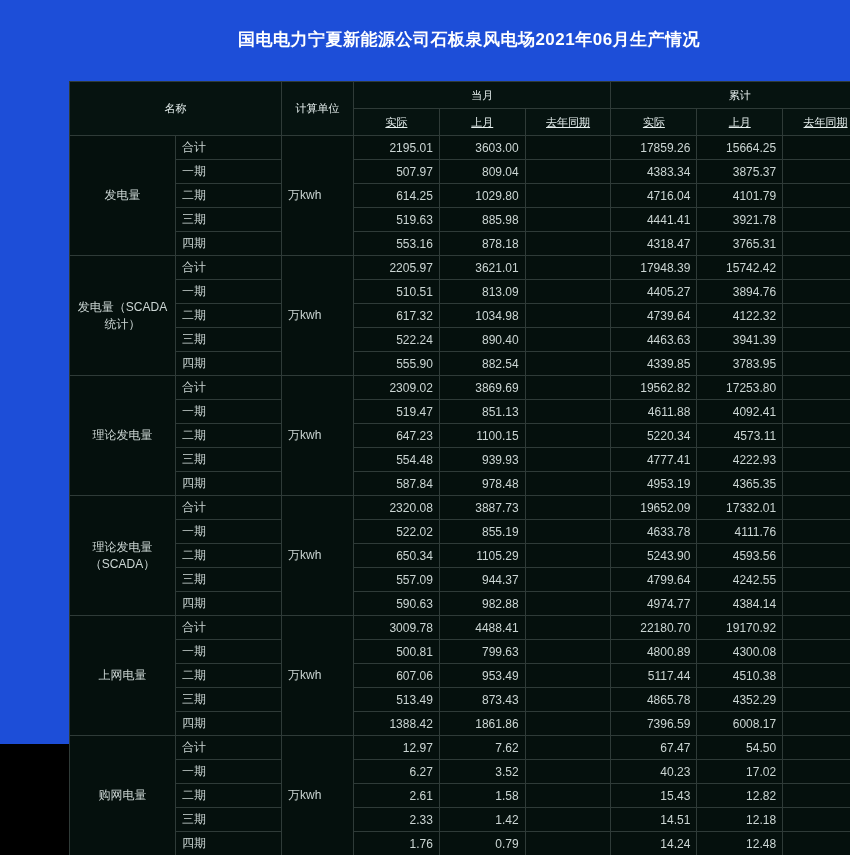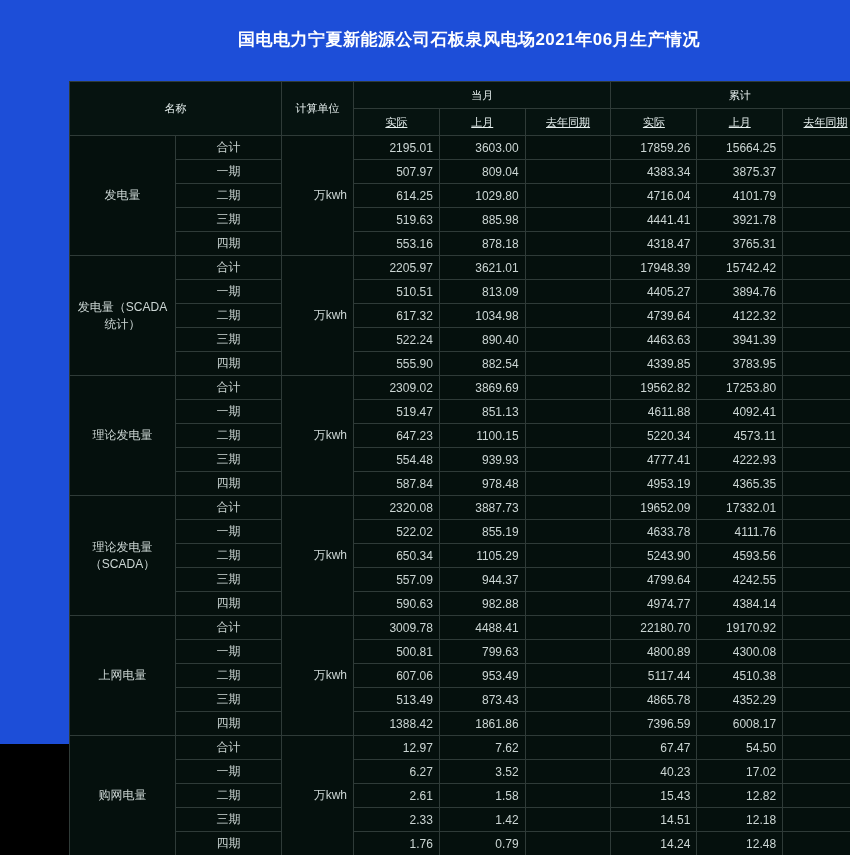--- a/index.html
+++ b/index.html
@@ -59,26 +59,26 @@
   }
   th.col-name   { width: 212px; }
   th.col-unit   { width: 72px; }
   th.col-num    { width: 71px; text-decoration: underline; }
   td.name-cell {
     text-align: center;
     font-size: 12px;
     color: #e2ebea;
   }
   td.sub-cell {
-    text-align: center;
+    text-align: left;
     padding-right: 10px;
     color: #cfd9d7;
   }
   td.unit-cell {
-    text-align: right;
+    text-align: left;
     color: #cfd9d7;
   }
   td.num-cell {
     text-align: right;
     padding-right: 10px;
     color: #d4dedc;
     font-variant-numeric: tabular-nums;
   }
   td.empty-cell {
     text-align: right;

